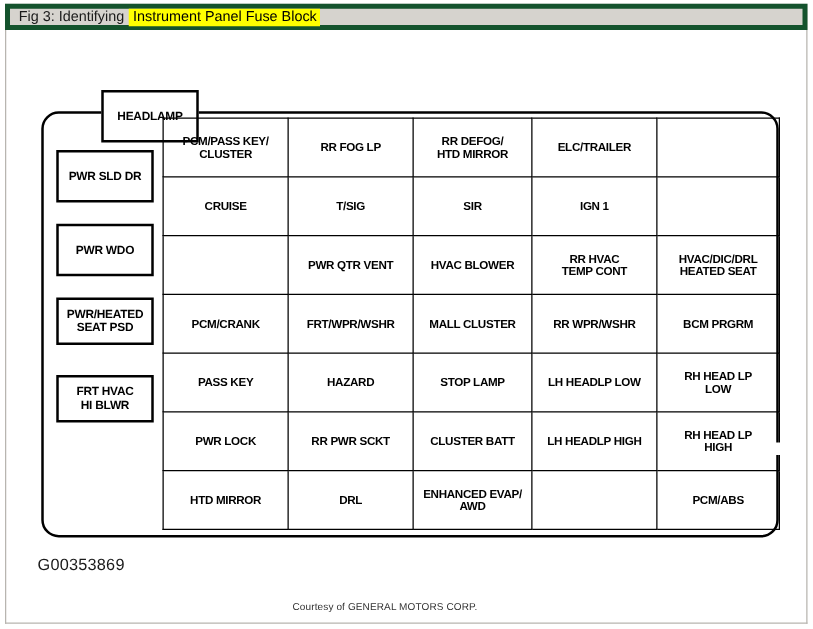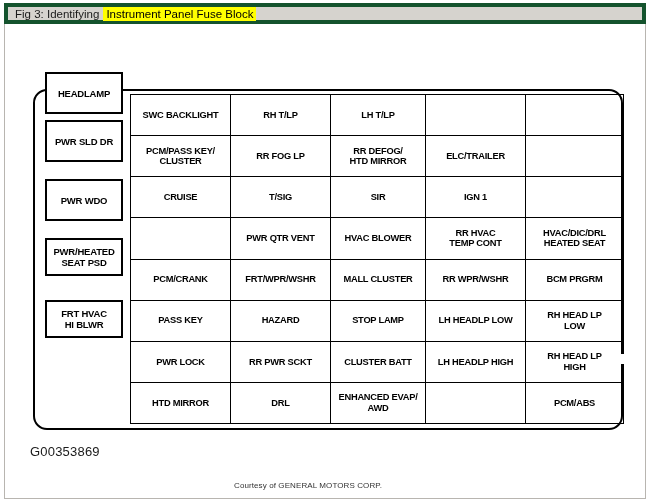--- a/index.html
+++ b/index.html
@@ -150,21 +150,21 @@
   <div class="titlebar">
     <span class="plain">Fig 3: Identifying</span>
     <span class="hl">Instrument Panel Fuse Block</span>
   </div>
 
   <div class="doc">
 
     <div class="block"></div>
 
     <div id="relay-layer">
-        <div class="relay" style="top: 48px; height: 42px;">
+        <div class="relay" style="top: 48px; height: 42px; margin-left: 36px;">
           <span>HEADLAMP</span>
         </div>
         <div class="relay" style="top: 96px; height: 42px;">
           <span>PWR SLD DR</span>
         </div>
         <div class="relay" style="top: 155px; height: 42px;">
           <span>PWR WDO</span>
         </div>
         <div class="relay" style="top: 214px; height: 38px;">
           <span>PWR/HEATED<br>SEAT PSD</span>
@@ -177,27 +177,20 @@
     <table class="grid" id="fuse-grid">
       <colgroup>
         <col class="c1">
           <col class="c2">
           <col class="c3">
           <col class="c4">
           <col class="c5">
       </colgroup>
       <tbody id="fuse-grid-body">
           <tr>
-            <td>SWC BACKLIGHT</td>
-            <td>RH T/LP</td>
-            <td>LH T/LP</td>
-            <td class="blank"></td>
-            <td class="blank"></td>
-          </tr>
-          <tr>
             <td>PCM/PASS KEY/<br>CLUSTER</td>
             <td>RR FOG LP</td>
             <td>RR DEFOG/<br>HTD MIRROR</td>
             <td>ELC/TRAILER</td>
             <td class="blank"></td>
           </tr>
           <tr>
             <td>CRUISE</td>
             <td>T/SIG</td>
             <td>SIR</td>

